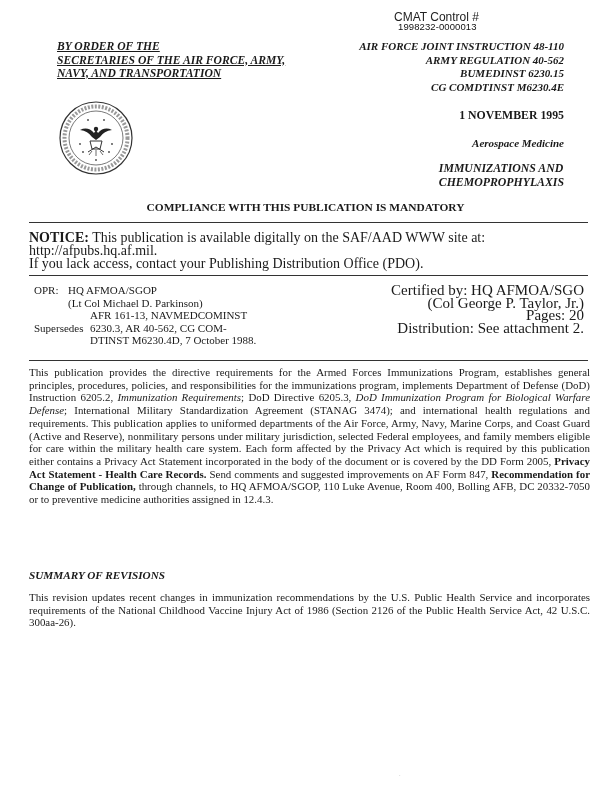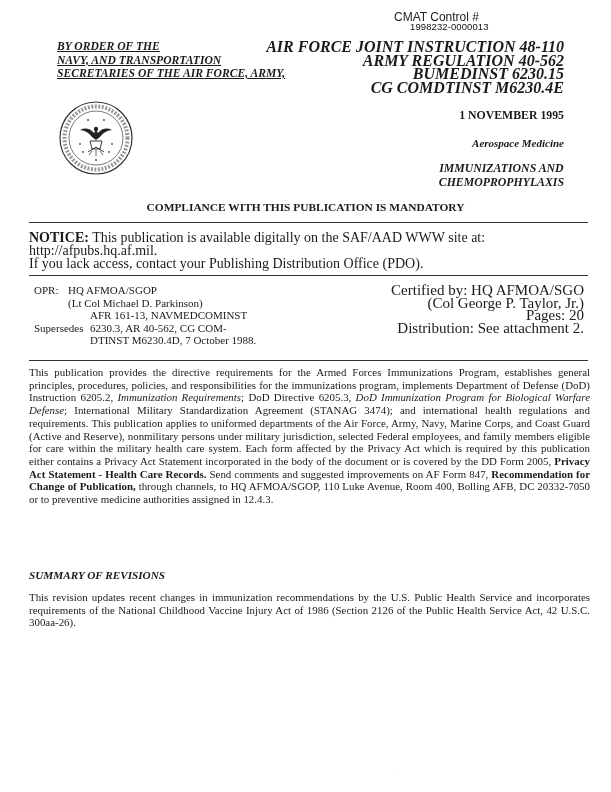--- a/index.html
+++ b/index.html
@@ -1,26 +1,26 @@
 <!DOCTYPE html>
 <html><head>
 <meta charset="utf-8">
 <style>
   html, body { margin:0; padding:0; background:#ffffff; }
   body { width:611px; height:792px; position:relative; overflow:hidden;
          font-family:"Liberation Serif", "DejaVu Serif", serif; color:#1a1a1a; }
   .abs { position:absolute; }
   .ctrl { font-family:"Liberation Sans", "DejaVu Sans", sans-serif; }
   .ctrl-label { left:394px; top:10px; font-size:12px; color:#222; }
-  .ctrl-num { left:410px; top:21px; font-size:9.5px; color:#111; letter-spacing:0.1px; }
+  .ctrl-num { left:398px; top:21px; font-size:9.5px; color:#111; letter-spacing:0.1px; }
   .order { left:57px; top:40px; font-size:11.6px; font-style:italic; font-weight:bold; line-height:13.5px;text-decoration:underline; }
-  .pubids { right:47px; top:40px; text-align:right; font-size:16px; font-style:italic; font-weight:bold; line-height:13.5px; }
+  .pubids { right:47px; top:40px; text-align:right; font-size:11px; font-style:italic; font-weight:bold; line-height:13.5px; }
   .date { right:47px; top:108px; font-size:11.8px; font-weight:bold; }
   .category { right:47px; top:137px; font-size:11px; font-style:italic; font-weight:bold;text-align:right; }
-  .title { right:47px; top:161px; text-align:center; font-size:11.8px; font-style:italic; font-weight:bold; line-height:14px; }
+  .title { right:47px; top:161px; text-align:left; font-size:11.8px; font-style:italic; font-weight:bold; line-height:14px; }
   .seal { left:58px; top:100px; width:76px; height:76px; }
   .mandatory { left:0; width:611px; top:201px; text-align:center; font-size:11.4px; font-weight:bold; }
   .rule { left:29px; width:559px; height:0; border-top:1.2px solid #333; }
   .notice { left:29px; top:231px; width:565px; font-size:14px; line-height:13.2px; }
   .notice b { font-weight:bold; }
   .opr { left:34px; top:284px; font-size:11px; line-height:12.6px; }
   .opr .row { display:flex;align-items:center; }
   .opr .lbl { width:56px; }
   .cert { right:27px; top:284px; text-align:right; font-size:15px; line-height:12.6px; }
   .body { left:29px; top:366px; width:561px; font-size:10.9px; line-height:12.7px; text-align:justify; }
@@ -29,22 +29,22 @@
   .speck { left:399px; top:773px; font-size:5px; color:#888; }
 </style>
 </head>
 <body>
 
 <div class="abs ctrl ctrl-label">CMAT Control #</div>
 <div class="abs ctrl ctrl-num">1998232-0000013</div>
 
 <div class="abs order">
   <div>BY ORDER OF THE</div>
+  <div>SECRETARIES OF THE AIR FORCE, ARMY,</div>
   <div>NAVY, AND TRANSPORTATION</div>
-  <div>SECRETARIES OF THE AIR FORCE, ARMY,</div>
 </div>
 
 <div class="abs pubids">
   <div>AIR FORCE JOINT INSTRUCTION 48-110</div>
   <div>ARMY REGULATION 40-562</div>
   <div>BUMEDINST 6230.15</div>
   <div>CG COMDTINST M6230.4E</div>
 </div>
 
 <div class="abs date">1 NOVEMBER 1995</div>

